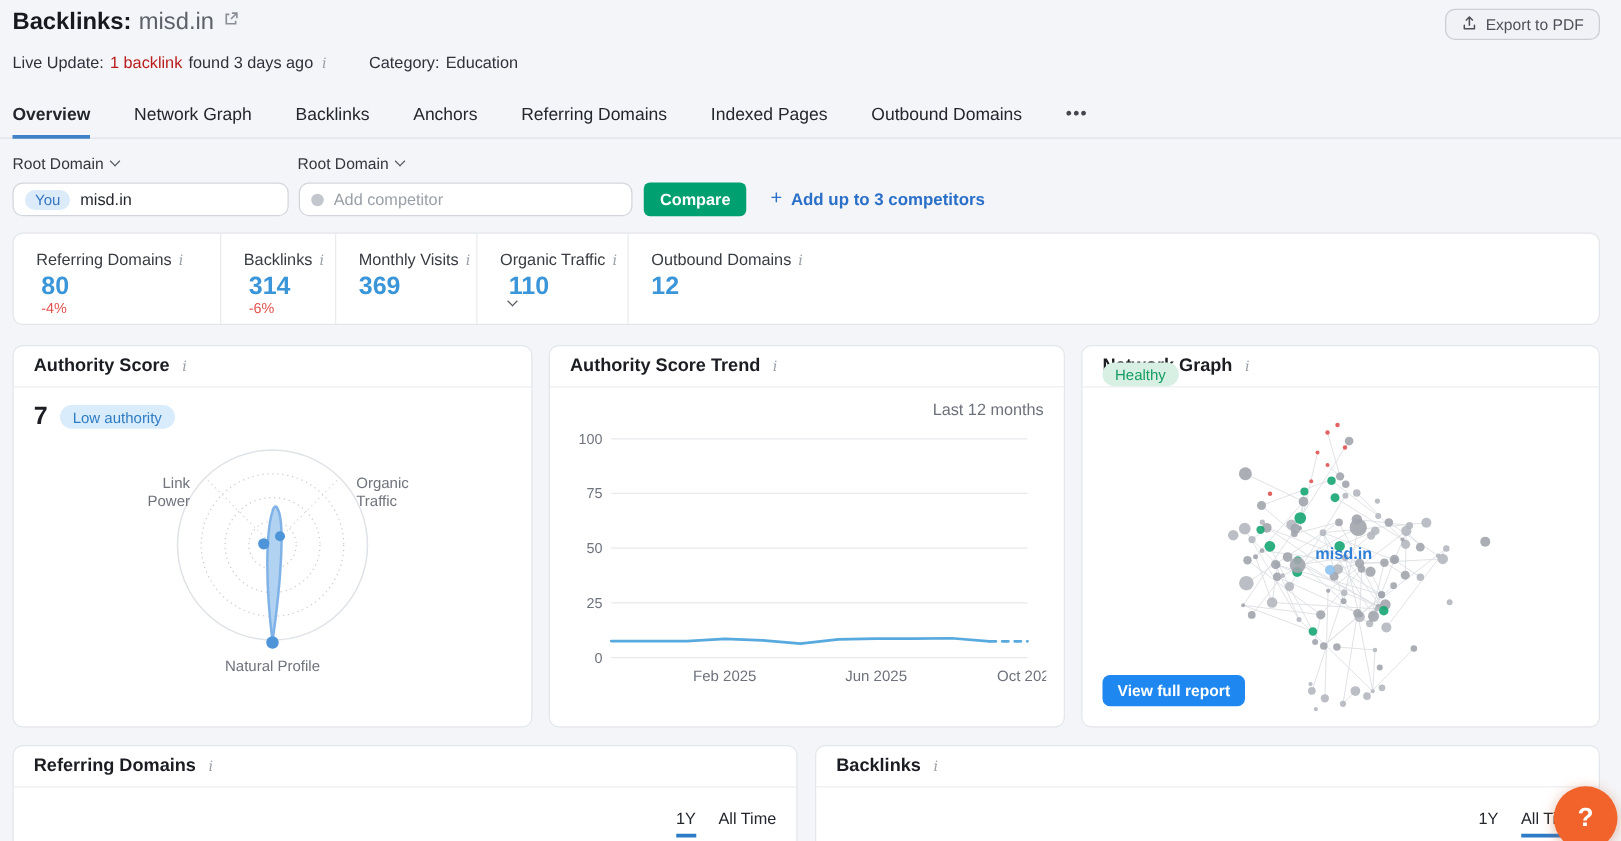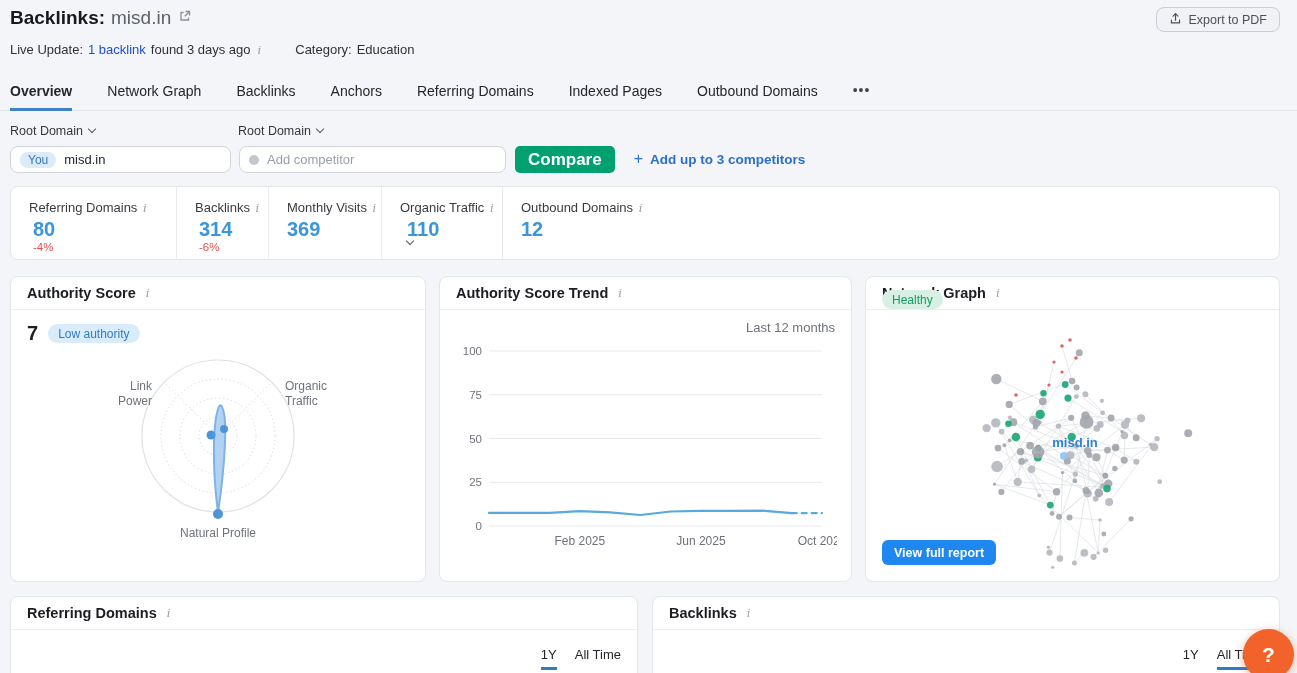--- a/index.html
+++ b/index.html
@@ -9,21 +9,21 @@
 
   
   .topbar { display:flex; justify-content:space-between; align-items:flex-start; padding-top:7px; }
   .title-row { display:flex; align-items:baseline; gap:6px; }
   .page-title { font-size:19px; font-weight:700; color:#17191f; }
   .page-domain { font-size:19px; font-weight:400; color:#5d616a; }
   .ext-icon { color:#8b8f98; margin-left:2px; position:relative; top:-2px; }
   .export-btn { display:flex; align-items:center; gap:7px; background:#f1f2f5; border:1px solid #c9cdd4;
     border-radius:8px; height:25px; padding:0 12px; font-size:12.5px; color:#4d5058; cursor:pointer; }
   .live-row { display:flex; align-items:center; gap:5px; margin-top:10px; font-size:13px; color:#2e3138; }
-  .link { color:#1d4ed8; cursor:pointer; text-decoration:none; }
+  .link { color:#b91c1c; cursor:pointer; text-decoration:none; }
   .info { color:#9aa0a8; font-size:11.5px; font-family:"DejaVu Serif",serif; font-style:italic; padding:0 2px; cursor:pointer; }
   .cat-gap { width:22px; }
 
   
   .tabs { display:flex; align-items:flex-end; gap:35px; margin:17px -17px 0 -10px; padding:0 17px 0 10px;
     border-bottom:1px solid #dfe2e7; }
   .tab { font-size:14px; color:#23262c; padding:8px 0 12px; cursor:pointer; position:relative; margin-bottom:-1px; }
   .tab.active { font-weight:700; border-bottom:3px solid #3f83c6; padding-bottom:9px; }
   .tab-more { font-size:14px; letter-spacing:1px; color:#43464d; padding:8px 0 12px; cursor:pointer; }
 
@@ -37,21 +37,21 @@
   .inputbox { display:flex; align-items:center; gap:8px; background:#fff; border:1px solid #d2d6dc; border-radius:8px;
     height:27px; padding:0 9px; }
   .ib1 { width:221px; }
   .ib2 { width:267px; margin-left:8px; }
   .you-badge { background:#dcebfa; color:#3476c2; font-size:12px; padding:1px 8px; border-radius:10px; }
   .inputbox input { border:none; outline:none; flex:1; min-width:0; font-size:13px; color:#22252b;
     font-family:"Liberation Sans","DejaVu Sans",sans-serif; background:transparent; }
   .inputbox input::placeholder { color:#9aa0a8; }
   .fav-dot { width:10px; height:10px; border-radius:50%; background:#c3c7cd; flex:none; }
   .compare-btn { background:#00a071; color:#fff; border:none; border-radius:5px; height:27px; padding:0 13px;
-    font-size:17px; font-weight:700; margin-left:9px; cursor:pointer; font-family:inherit; }
+    font-size:13px; font-weight:700; margin-left:9px; cursor:pointer; font-family:inherit; }
   .add-comp { display:flex; align-items:center; gap:7px; margin-left:19px; font-size:13.5px; font-weight:700; color:#2b70c8; cursor:pointer; }
   .plus { font-weight:400; font-size:16px; position:relative; top:-1px; }
 
   
   .metrics-card { display:flex; background:#fff; border:1px solid #e3e6ea; border-radius:8px; height:74px; margin-top:13px; }
   .mcell { padding:13px 10px 0 18px; }
   .mcell + .mcell { border-left:1px solid #e9ebef; }
   .mc0{width:165px;} .mc1{width:92px;} .mc2{width:113px;} .mc3{width:121px;} .mc4{width:150px;} .mc5{flex:1;}
   .mlabel { font-size:13px; color:#383b42; white-space:nowrap; }
   .mvalue { margin-top:3px; font-size:20px; font-weight:700; color:#3b95d9; display:flex; align-items:baseline;flex-direction:column; }

